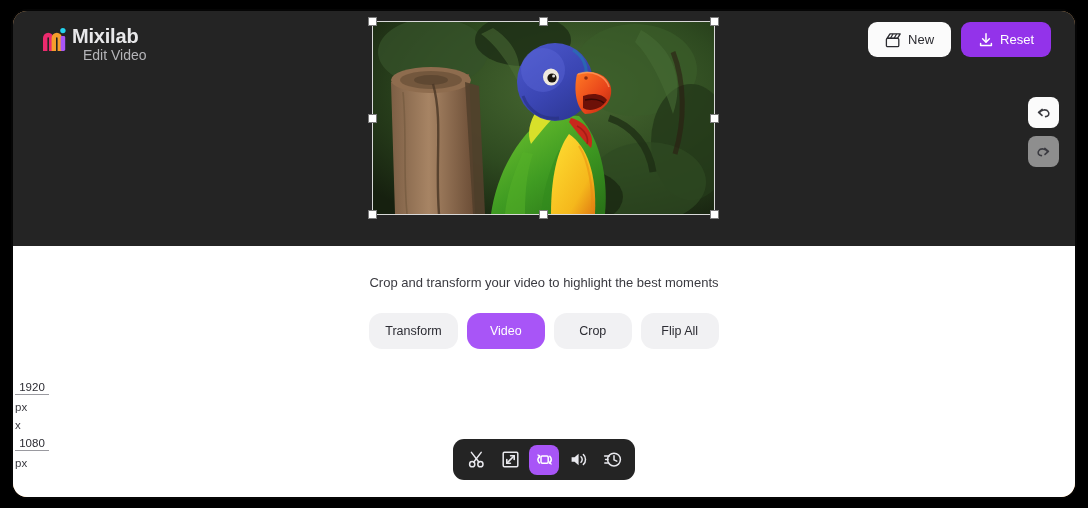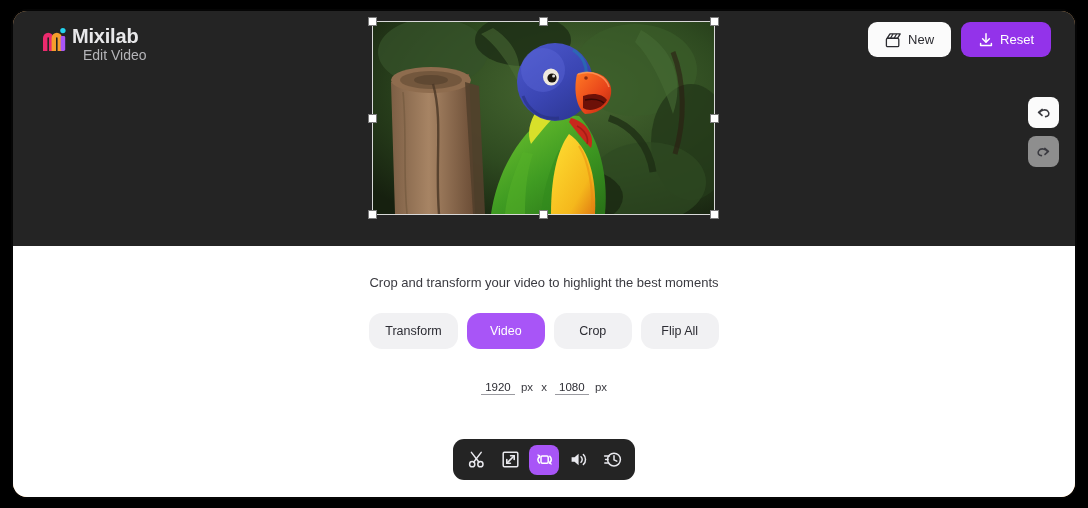--- a/index.html
+++ b/index.html
@@ -204,20 +204,21 @@
   #size-row {
     position: absolute;
     top: 135px;
     width: 100%;
     display: flex;
     justify-content: center;
     align-items: baseline;
     gap: 6px;
     font-size: 11.5px;
     color: #3a3a40;
+    flex-direction: column;
   }
   .size-input {
     width: 30px;
     border: none;
     border-bottom: 1px solid #9a9aa0;
     background: transparent;
     text-align: center;
     font-size: 11.5px;
     font-family: "Liberation Sans", sans-serif;
     color: #2c2c33;

